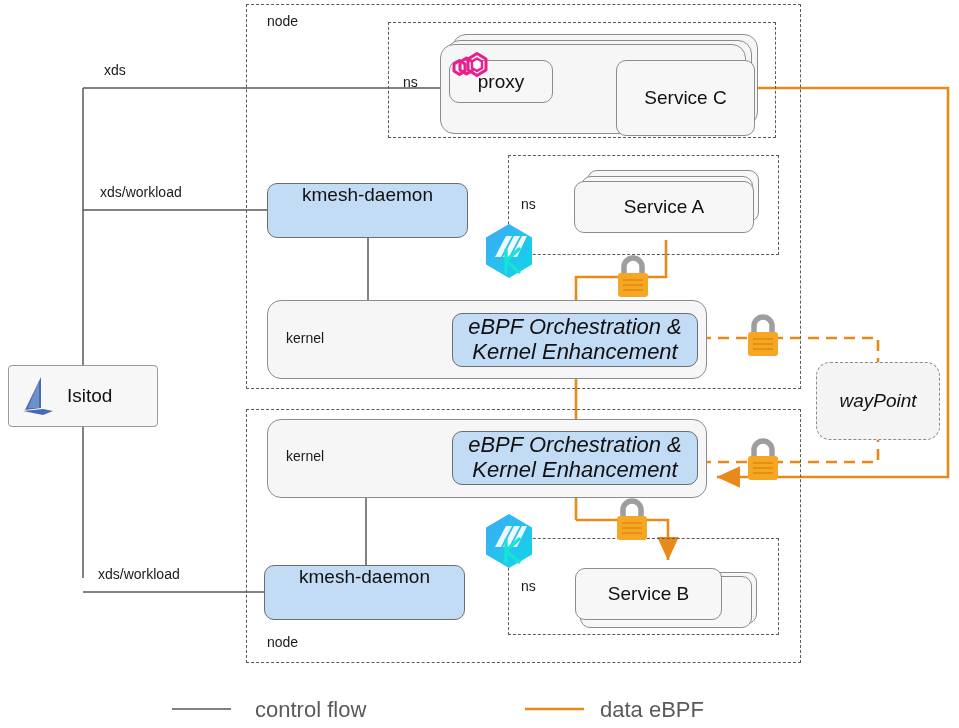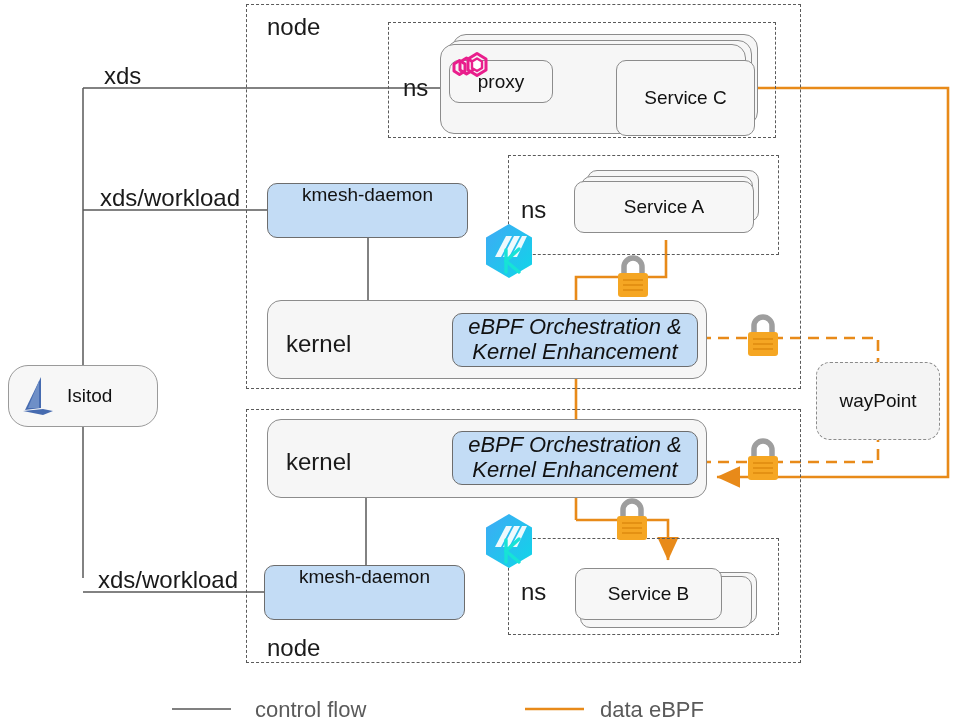--- a/index.html
+++ b/index.html
@@ -3,21 +3,21 @@
 <meta charset="utf-8">
 <style>
   html,body{margin:0;padding:0;}
   body{
     width:959px;height:728px;background:#ffffff;
     font-family:"Liberation Sans", sans-serif;
     position:relative;overflow:hidden;
   }
   #stage{position:absolute;left:0;top:0;width:959px;height:728px;}
   svg.layer{position:absolute;left:0;top:0;width:959px;height:728px;overflow:visible;}
-  .lbl{position:absolute;font-size:24px;color:#1a1a1a;white-space:nowrap;}
+  .lbl{position:absolute;font-size:14px;color:#1a1a1a;white-space:nowrap;}
 
   .box{position:absolute;box-sizing:border-box;}
 
   
   .dashed-box{
     border:1.4px dashed #5a5a5a;background:transparent;
   }
   .ns-dashed{
     border:1.4px dashed #5a5a5a;background:transparent;
   }
@@ -35,21 +35,21 @@
     display:flex;align-items:flex-start;justify-content:center;text-align:center;
     font-size:19px;color:#111;line-height:1.15;
   }
   .blue-box.small-txt{font-size:22px;font-style:italic;}
   .plain-box{
     background:#f7f7f7;border:1.2px solid #8c8c8c;border-radius:10px;
     display:flex;align-items:center;justify-content:center;text-align:center;
     font-size:19px;color:#111;
   }
   .istiod-box{
-    background:#f7f7f7;border:1.2px solid #9a9a9a;border-radius:20px;
+    background:#f7f7f7;border:1.2px solid #9a9a9a;border-radius:4px;
     display:flex;align-items:center;gap:10px;padding-left:10px;
     font-size:19px;color:#111;
   }
   .waypoint-box{
     background:#f4f4f4;border:1.4px dashed #8a8a8a;border-radius:14px;
     display:flex;align-items:center;justify-content:center;
     font-size:19px;color:#111;
   }
   .legend-txt{position:absolute;font-size:22px;color:#5a5a5a;white-space:nowrap;}
   .icon-abs{position:absolute;}
@@ -173,21 +173,21 @@
   <div class="box blue-box" style="left:264px;top:565px;width:201px;height:55px;">
     <span>kmesh-daemon</span>
   </div>
 
   <div class="box gray-round-sm" style="left:585px;top:572px;width:172px;height:52px;"></div>
   <div class="box gray-round-sm" style="left:580px;top:576px;width:172px;height:52px;"></div>
   <div class="box plain-box" style="left:575px;top:568px;width:147px;height:52px;">
     <span>Service B</span>
   </div>
 
-  <div class="box waypoint-box" style="left:816px;top:362px;width:124px;height:78px;">
+  <div class="box waypoint-box" style="left:816px;top:362px;width:124px;height:78px;font-style:italic;">
     <span>wayPoint</span>
   </div>
 
   <div class="box istiod-box" style="left:8px;top:365px;width:150px;height:62px;">
     <svg width="38" height="42" viewBox="0 0 38 42">
       <path d="M22,2 L22,33 L6,35 Z" fill="#466BB0"></path>
       <path d="M20,6 L20,33 L9,33 Z" fill="#6e8fc7"></path>
       <path d="M4,36 L24,34 L24,40 L4,36 Z" fill="#466BB0"></path>
       <path d="M24,34 L34,36 L24,40 Z" fill="#466BB0"></path>
     </svg>

